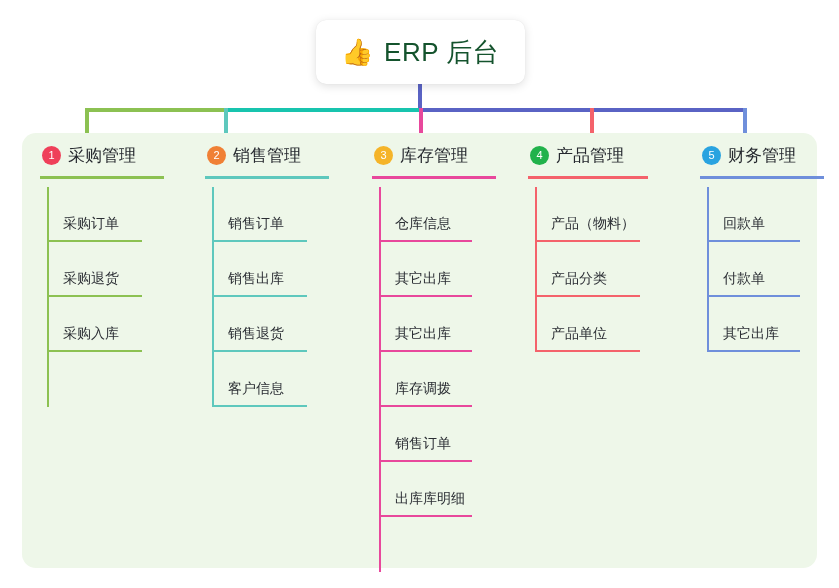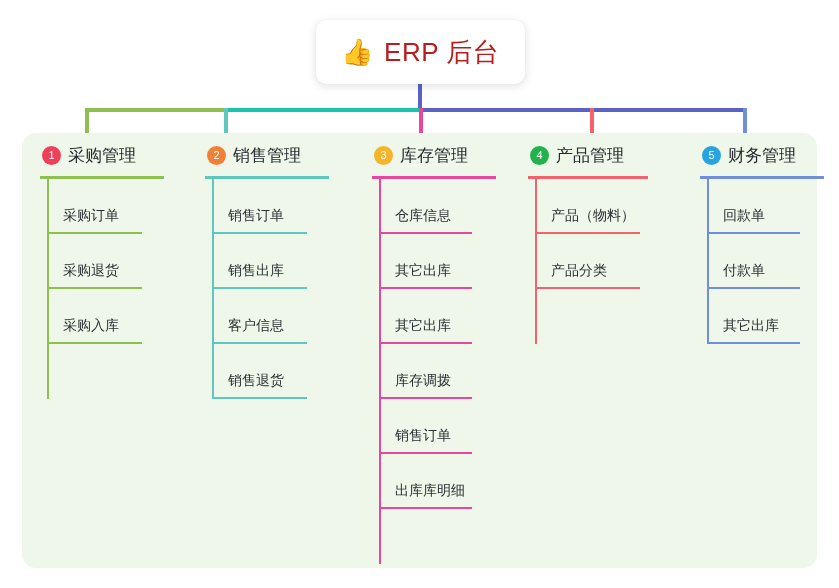--- a/index.html
+++ b/index.html
@@ -32,21 +32,21 @@
     gap: 10px;
   }
   #root-card .thumb {
     font-size: 26px;
     line-height: 1;
     display: block;
   }
   #root-card .root-title {
     font-size: 26px;
     letter-spacing: 0.5px;
-    color: #b91c1c;
+    color: #14532d;
     white-space: nowrap;
   }
 
   
   .conn {
     position: absolute;
   }
 
   
   #trunk-vertical {
@@ -123,21 +123,21 @@
   .head-rule {
     height: 3px;
     margin-top: 8px;
     width: 124px;
   }
   #col-4 .head-rule { width: 120px; }
 
   
   .items {
     position: relative;
-    margin-top: 0px;
+    margin-top: 8px;
     padding-left: 0px;
   }
   .spine {
     position: absolute;
     left: 7px;
     top: 0;
     width: 2px;
   }
   .item {
     position: relative;
@@ -218,27 +218,27 @@
       <div class="spine" style="background: rgb(94, 200, 189); height: 220px;"></div>
       <div class="item">
         <span class="item-label">销售订单</span>
         <div class="item-rule" style="background: rgb(94, 200, 189);"></div>
       </div>
       <div class="item">
         <span class="item-label">销售出库</span>
         <div class="item-rule" style="background: rgb(94, 200, 189);"></div>
       </div>
       <div class="item">
+        <span class="item-label">销售退货</span>
+        <div class="item-rule" style="background: rgb(94, 200, 189);"></div>
+      </div>
+      <div class="item">
         <span class="item-label">客户信息</span>
         <div class="item-rule" style="background: rgb(94, 200, 189);"></div>
       </div>
-      <div class="item">
-        <span class="item-label">销售退货</span>
-        <div class="item-rule" style="background: rgb(94, 200, 189);"></div>
-      </div>
     </div>
   </div>
 <div class="column" id="col-3">
     <div class="col-head">
       <span class="badge" style="background: rgb(245, 180, 41);">3</span>
       <span class="col-title">库存管理</span>
     </div>
     <div class="head-rule" style="background: rgb(232, 72, 156);"></div>
     <div class="items">
       <div class="spine" style="background: rgb(232, 72, 156); height: 385px;"></div>
@@ -277,20 +277,24 @@
     <div class="items">
       <div class="spine" style="background: rgb(244, 98, 107); height: 165px;"></div>
       <div class="item">
         <span class="item-label">产品（物料）</span>
         <div class="item-rule" style="background: rgb(244, 98, 107);"></div>
       </div>
       <div class="item">
         <span class="item-label">产品分类</span>
         <div class="item-rule" style="background: rgb(244, 98, 107);"></div>
       </div>
+      <div class="item">
+        <span class="item-label">产品单位</span>
+        <div class="item-rule" style="background: rgb(244, 98, 107);"></div>
+      </div>
     </div>
   </div>
 <div class="column" id="col-5">
     <div class="col-head">
       <span class="badge" style="background: rgb(41, 163, 224);">5</span>
       <span class="col-title">财务管理</span>
     </div>
     <div class="head-rule" style="background: rgb(111, 143, 219);"></div>
     <div class="items">
       <div class="spine" style="background: rgb(111, 143, 219); height: 165px;"></div>

